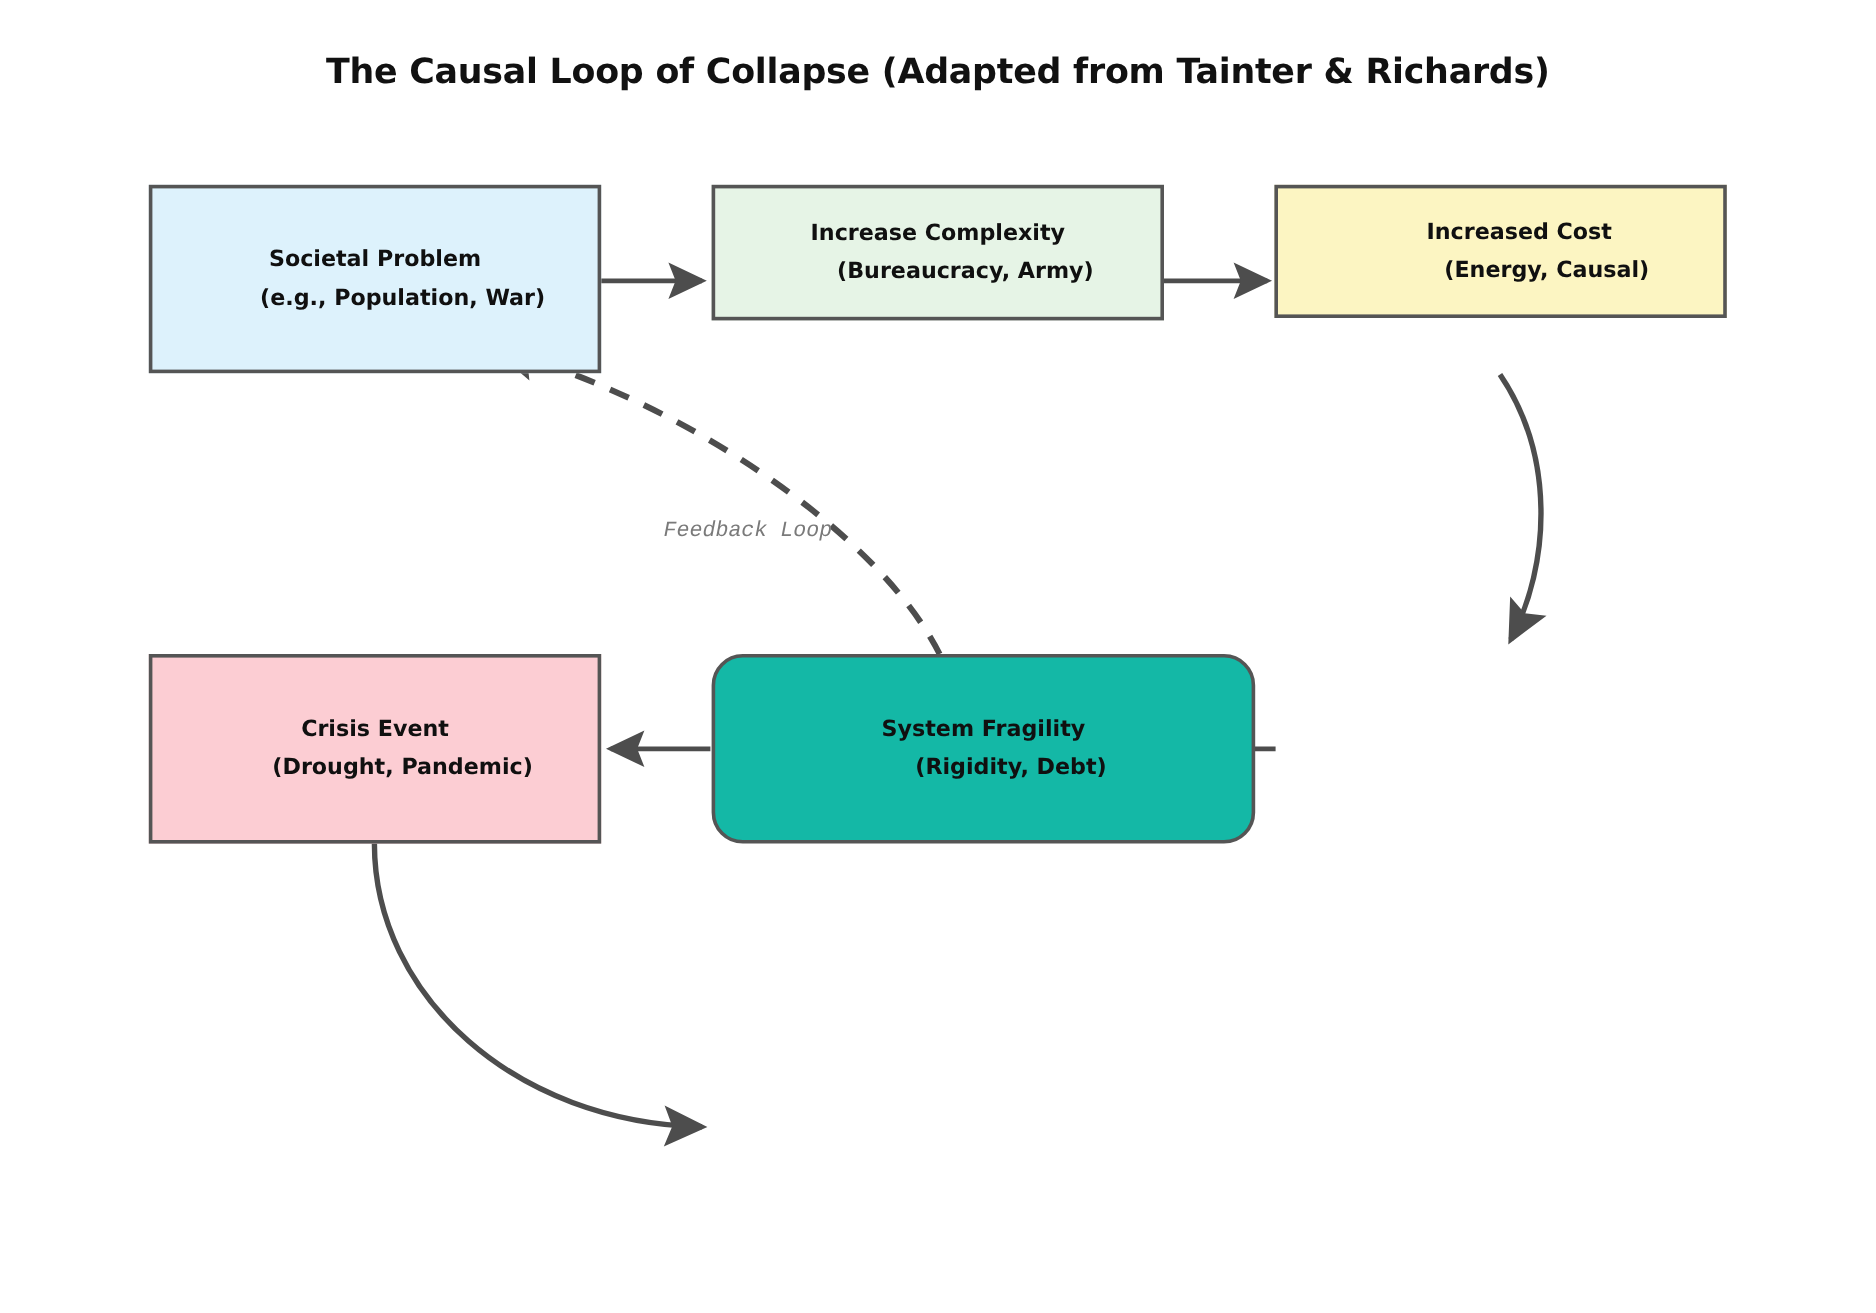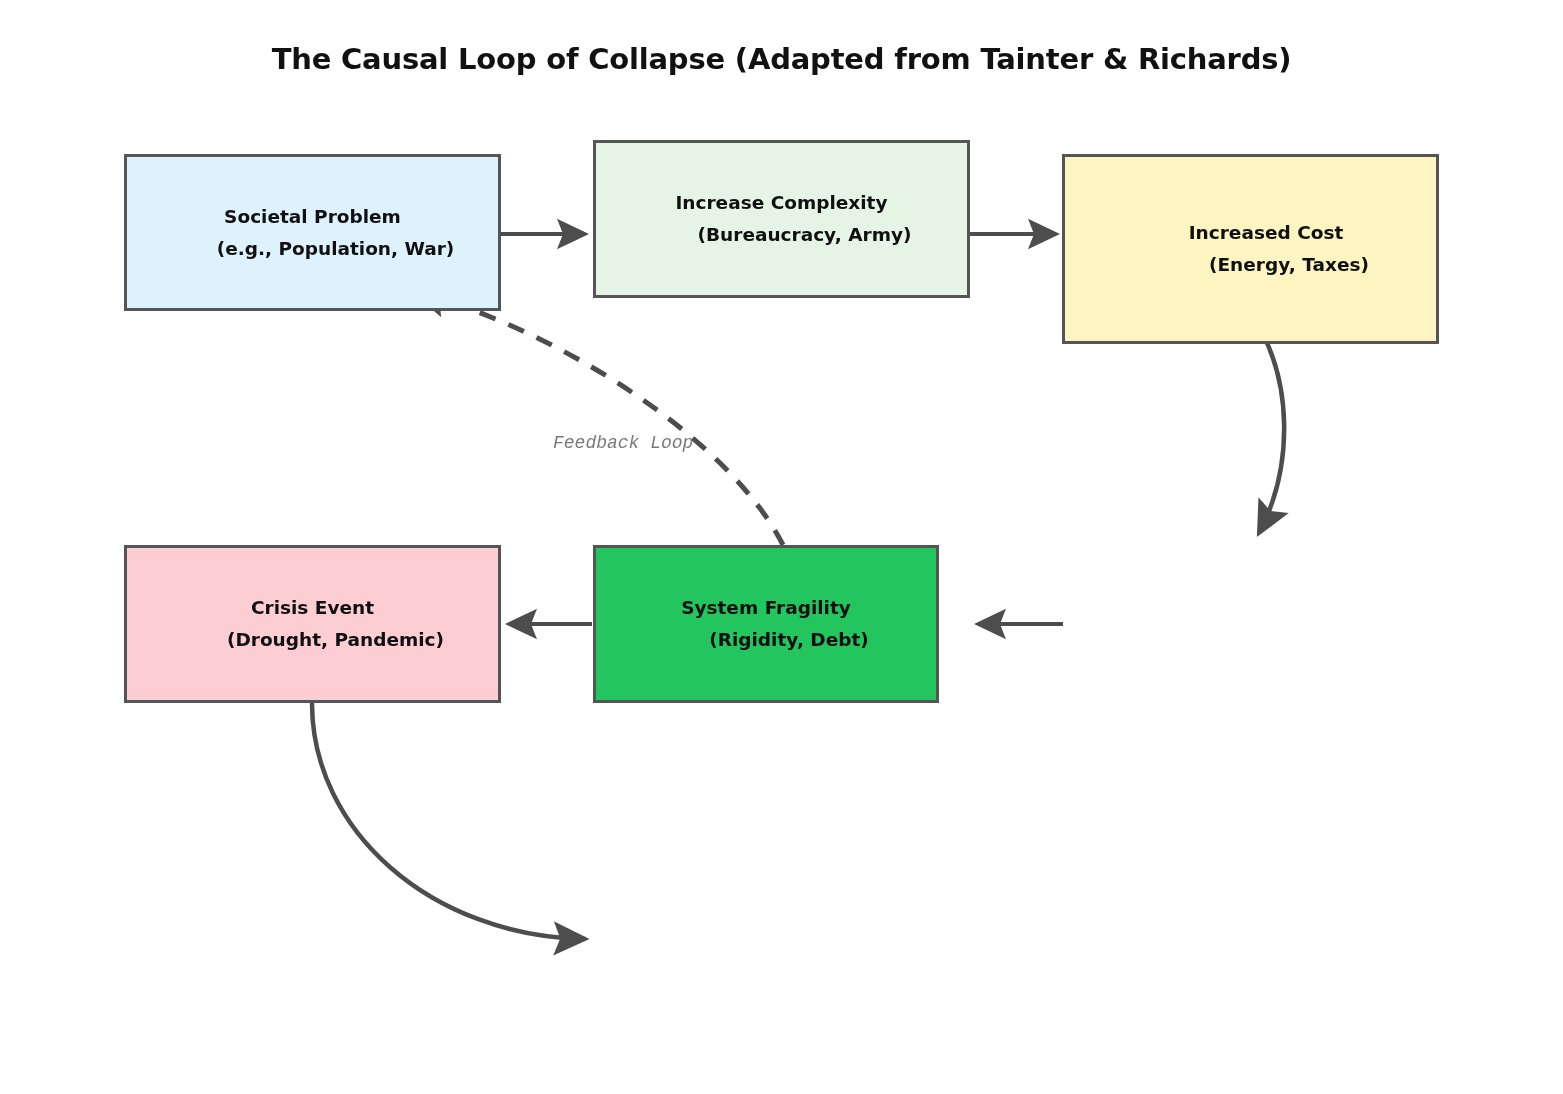--- a/index.html
+++ b/index.html
@@ -109,35 +109,35 @@
     </g>
   </svg>
 
   <div class="edge-label" style="left:553px; top:433px;font-family:Liberation Mono, monospace;">Feedback Loop</div>
 
   <div class="node" style="left:124px; top:154px; width:377px; height:157px; background:#ddf2fc;">
     <span>Societal Problem</span>
     <span class="ln2">(e.g., Population, War)</span>
   </div>
 
-  <div class="node" style="left:593px; top:140px; width:377px; height:158px; background:#e6f4e6;">
+  <div class="node" style="left:593px; top:154px; width:377px; height:113px; background:#e6f4e6;">
     <span>Increase Complexity</span>
     <span class="ln2">(Bureaucracy, Army)</span>
   </div>
 
-  <div class="node" style="left:1062px; top:154px; width:377px; height:190px; background:#fcf5c2;padding-left:31px;">
+  <div class="node" style="left:1062px; top:154px; width:377px; height:111px; background:#fcf5c2;padding-left:31px;">
     <span>Increased Cost</span>
-    <span class="ln2">(Energy, Taxes)</span>
+    <span class="ln2">(Energy, Causal)</span>
   </div>
 
   <div class="node" style="left:124px; top:545px; width:377px; height:158px; background:#fccdd3;">
     <span>Crisis Event</span>
     <span class="ln2">(Drought, Pandemic)</span>
   </div>
 
-  <div class="node" style="left:593px; top:545px; width:346px; height:158px; background:#22c55e;">
+  <div class="node" style="left:593px; top:545px; width:453px; height:158px; background:#14b8a6;border-radius:26px;">
     <span>System Fragility</span>
     <span class="ln2">(Rigidity, Debt)</span>
   </div>
 
 
 
 </div>
 
 </body></html>

